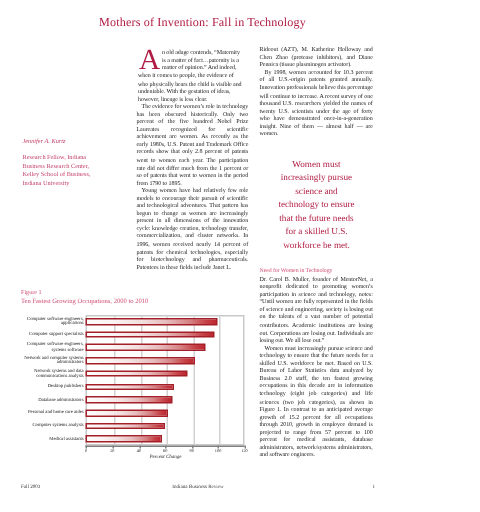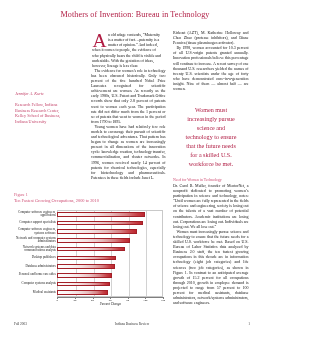--- a/index.html
+++ b/index.html
@@ -61,21 +61,21 @@
   .footer{position:absolute;left:0;top:322px;width:264px;height:8px;font-size:3.4px;color:#333;}
   .fl{position:absolute;left:14px;top:0;}
   .fc{position:absolute;left:0;top:0;width:264px;text-align:center;}
   .fr{position:absolute;left:236px;top:0;width:14px;text-align:right;}
 </style>
 </head>
 <body>
 
 <div class="page">
 
-  <div class="title">Mothers of Invention: Bureau in Technology</div>
+  <div class="title">Mothers of Invention: Fall in Technology</div>
 
   <div class="author">Jennifer A. Kurtz</div>
   <div class="affil">Research Fellow, Indiana Business Research Center, Kelley School of Business, Indiana University</div>
 
   <div class="col colA">
     <p class="first"><span class="dropcap">A</span><span>n old adage contends, “Maternity is a matter of fact…paternity is a matter of opinion.” And indeed, when it comes to people, the evidence of who physically bears the child is visible and undeniable. With the gestation of ideas, however, lineage is less clear.</span></p>
     <p>The evidence for women’s role in technology has been obscured historically. Only two percent of the five hundred Nobel Prize Laureates recognized for scientific achievement are women. As recently as the early 1980s, U.S. Patent and Trademark Office records show that only 2.8 percent of patents went to women each year. The participation rate did not differ much from the 1 percent or so of patents that went to women in the period from 1790 to 1895.</p>
     <p>Young women have had relatively few role models to encourage their pursuit of scientific and technological adventures. That pattern has begun to change as women are increasingly present in all dimensions of the innovation cycle: knowledge creation, technology transfer, commercialization, and cluster networks. In 1996, women received nearly 14 percent of patents for chemical technologies, especially for biotechnology and pharmaceuticals. Patentees in these fields include Janet L.</p>
   </div>
 

